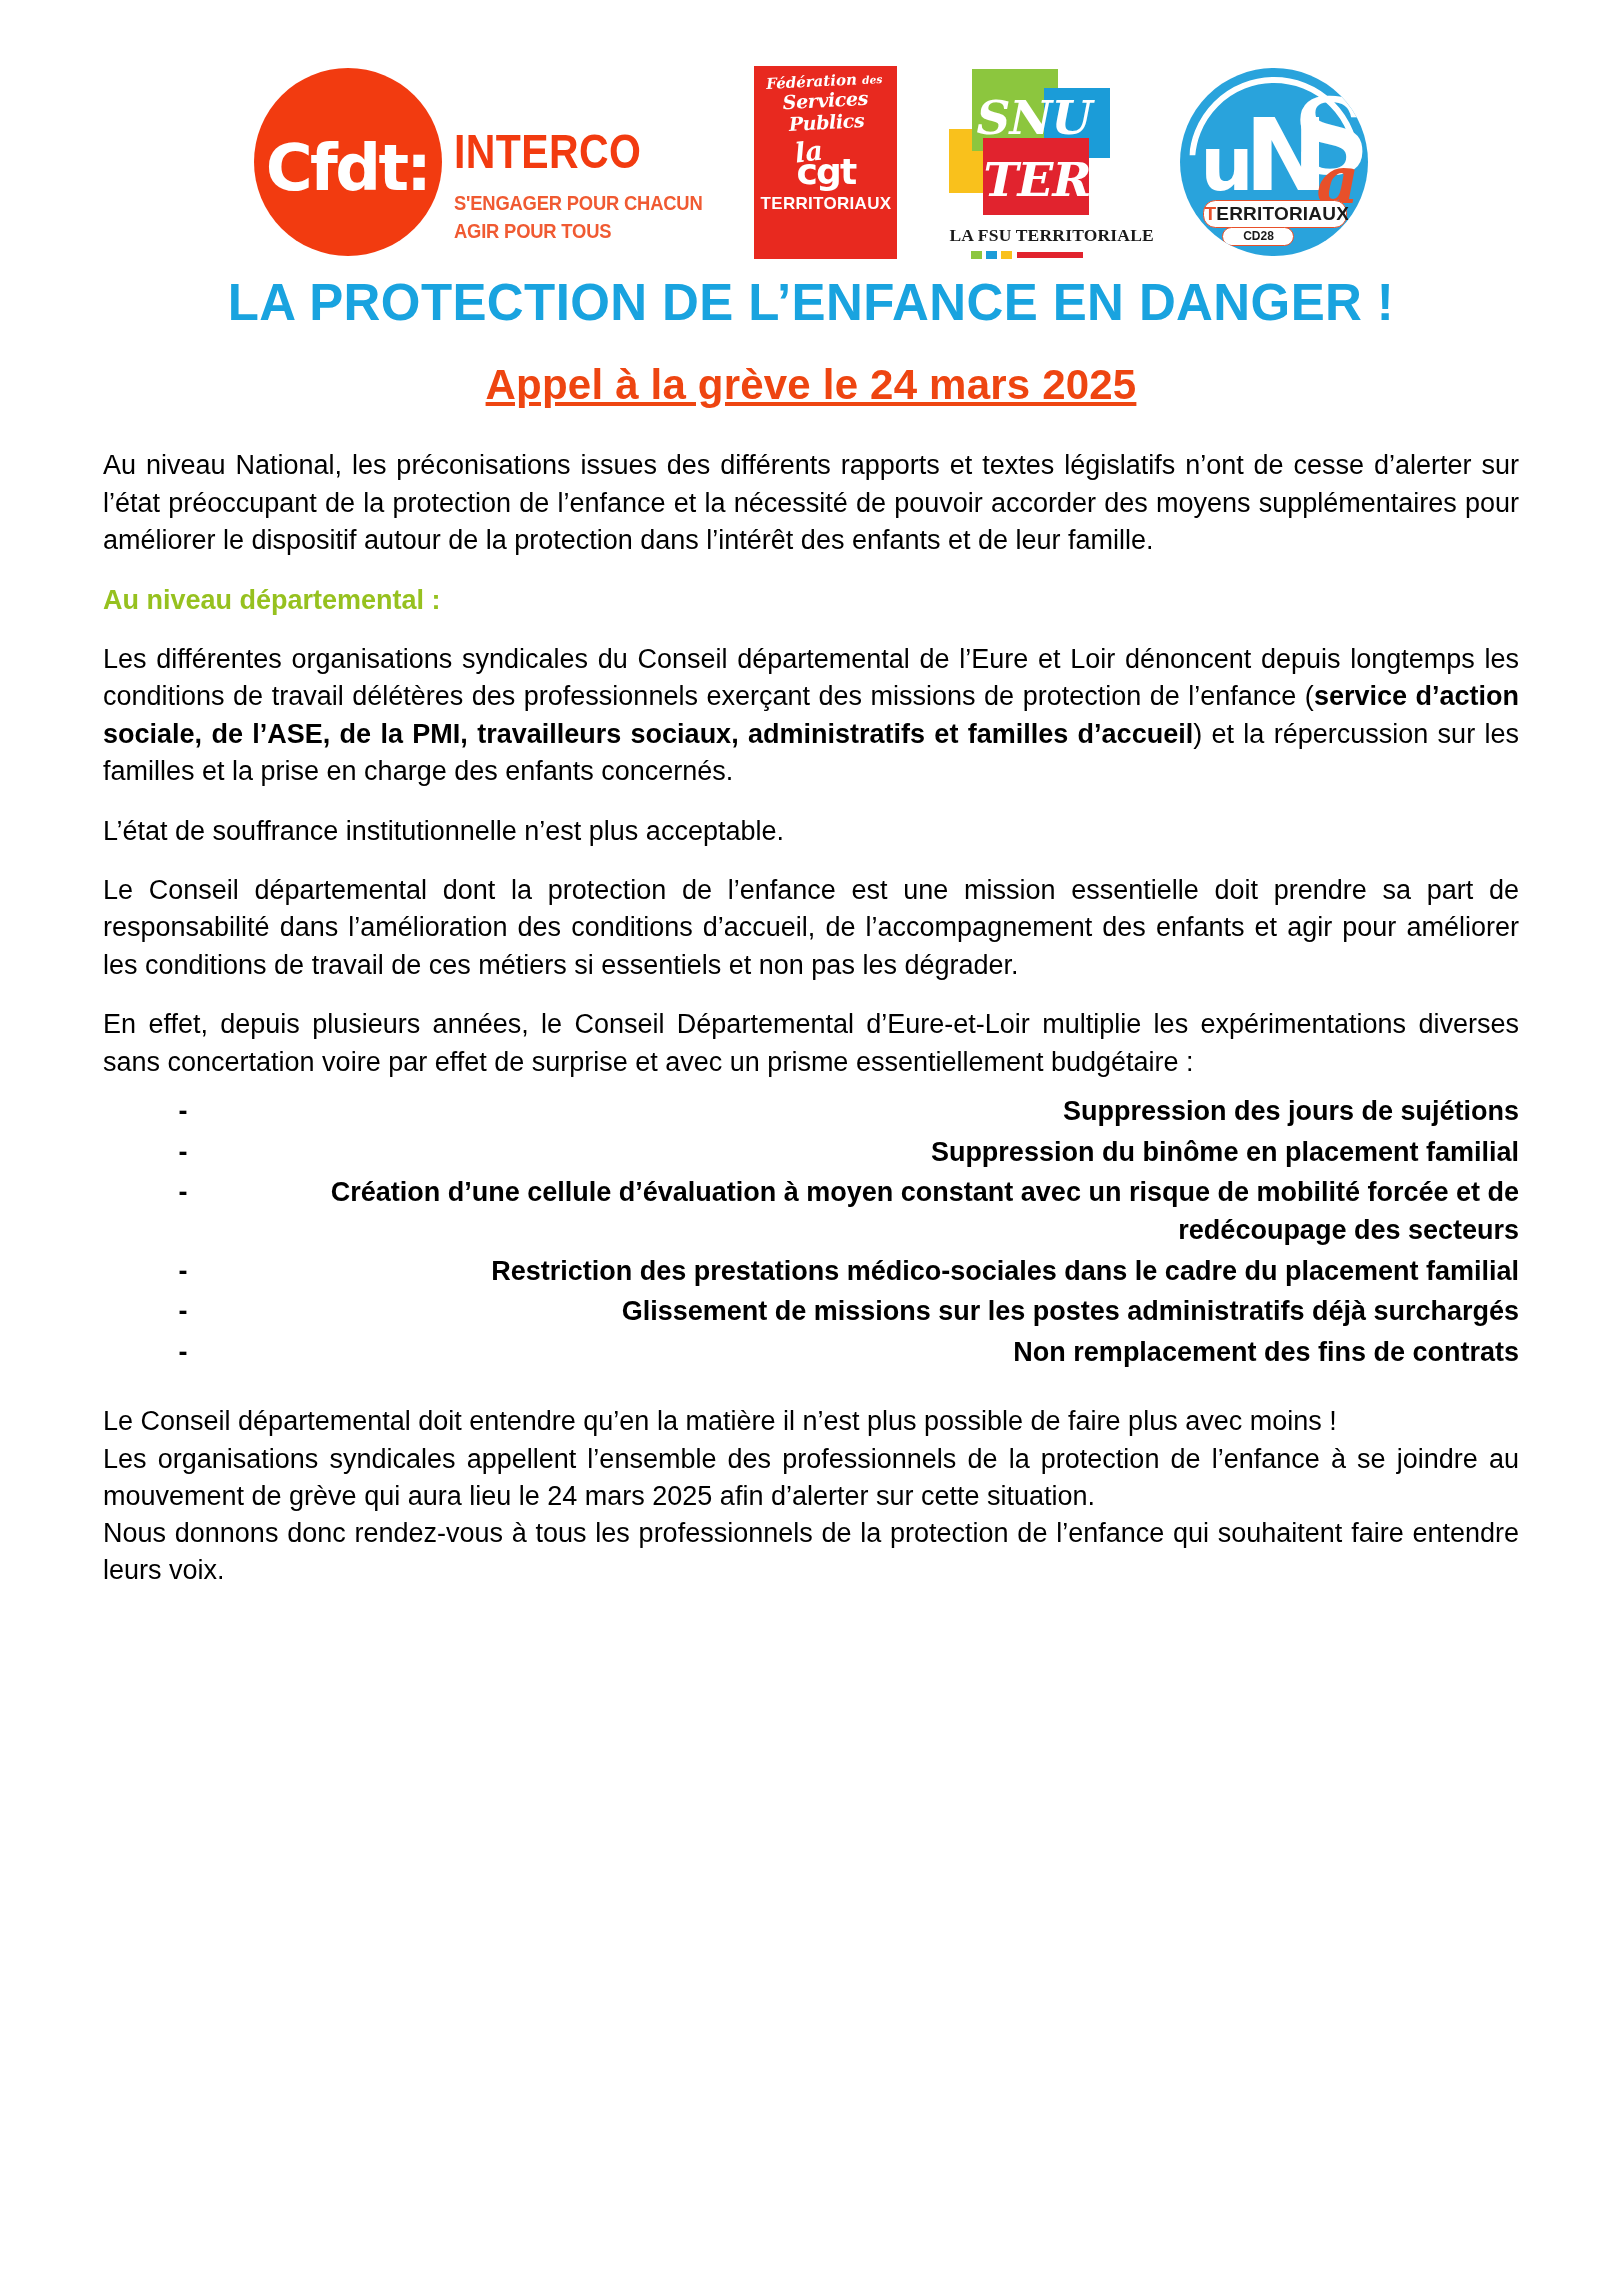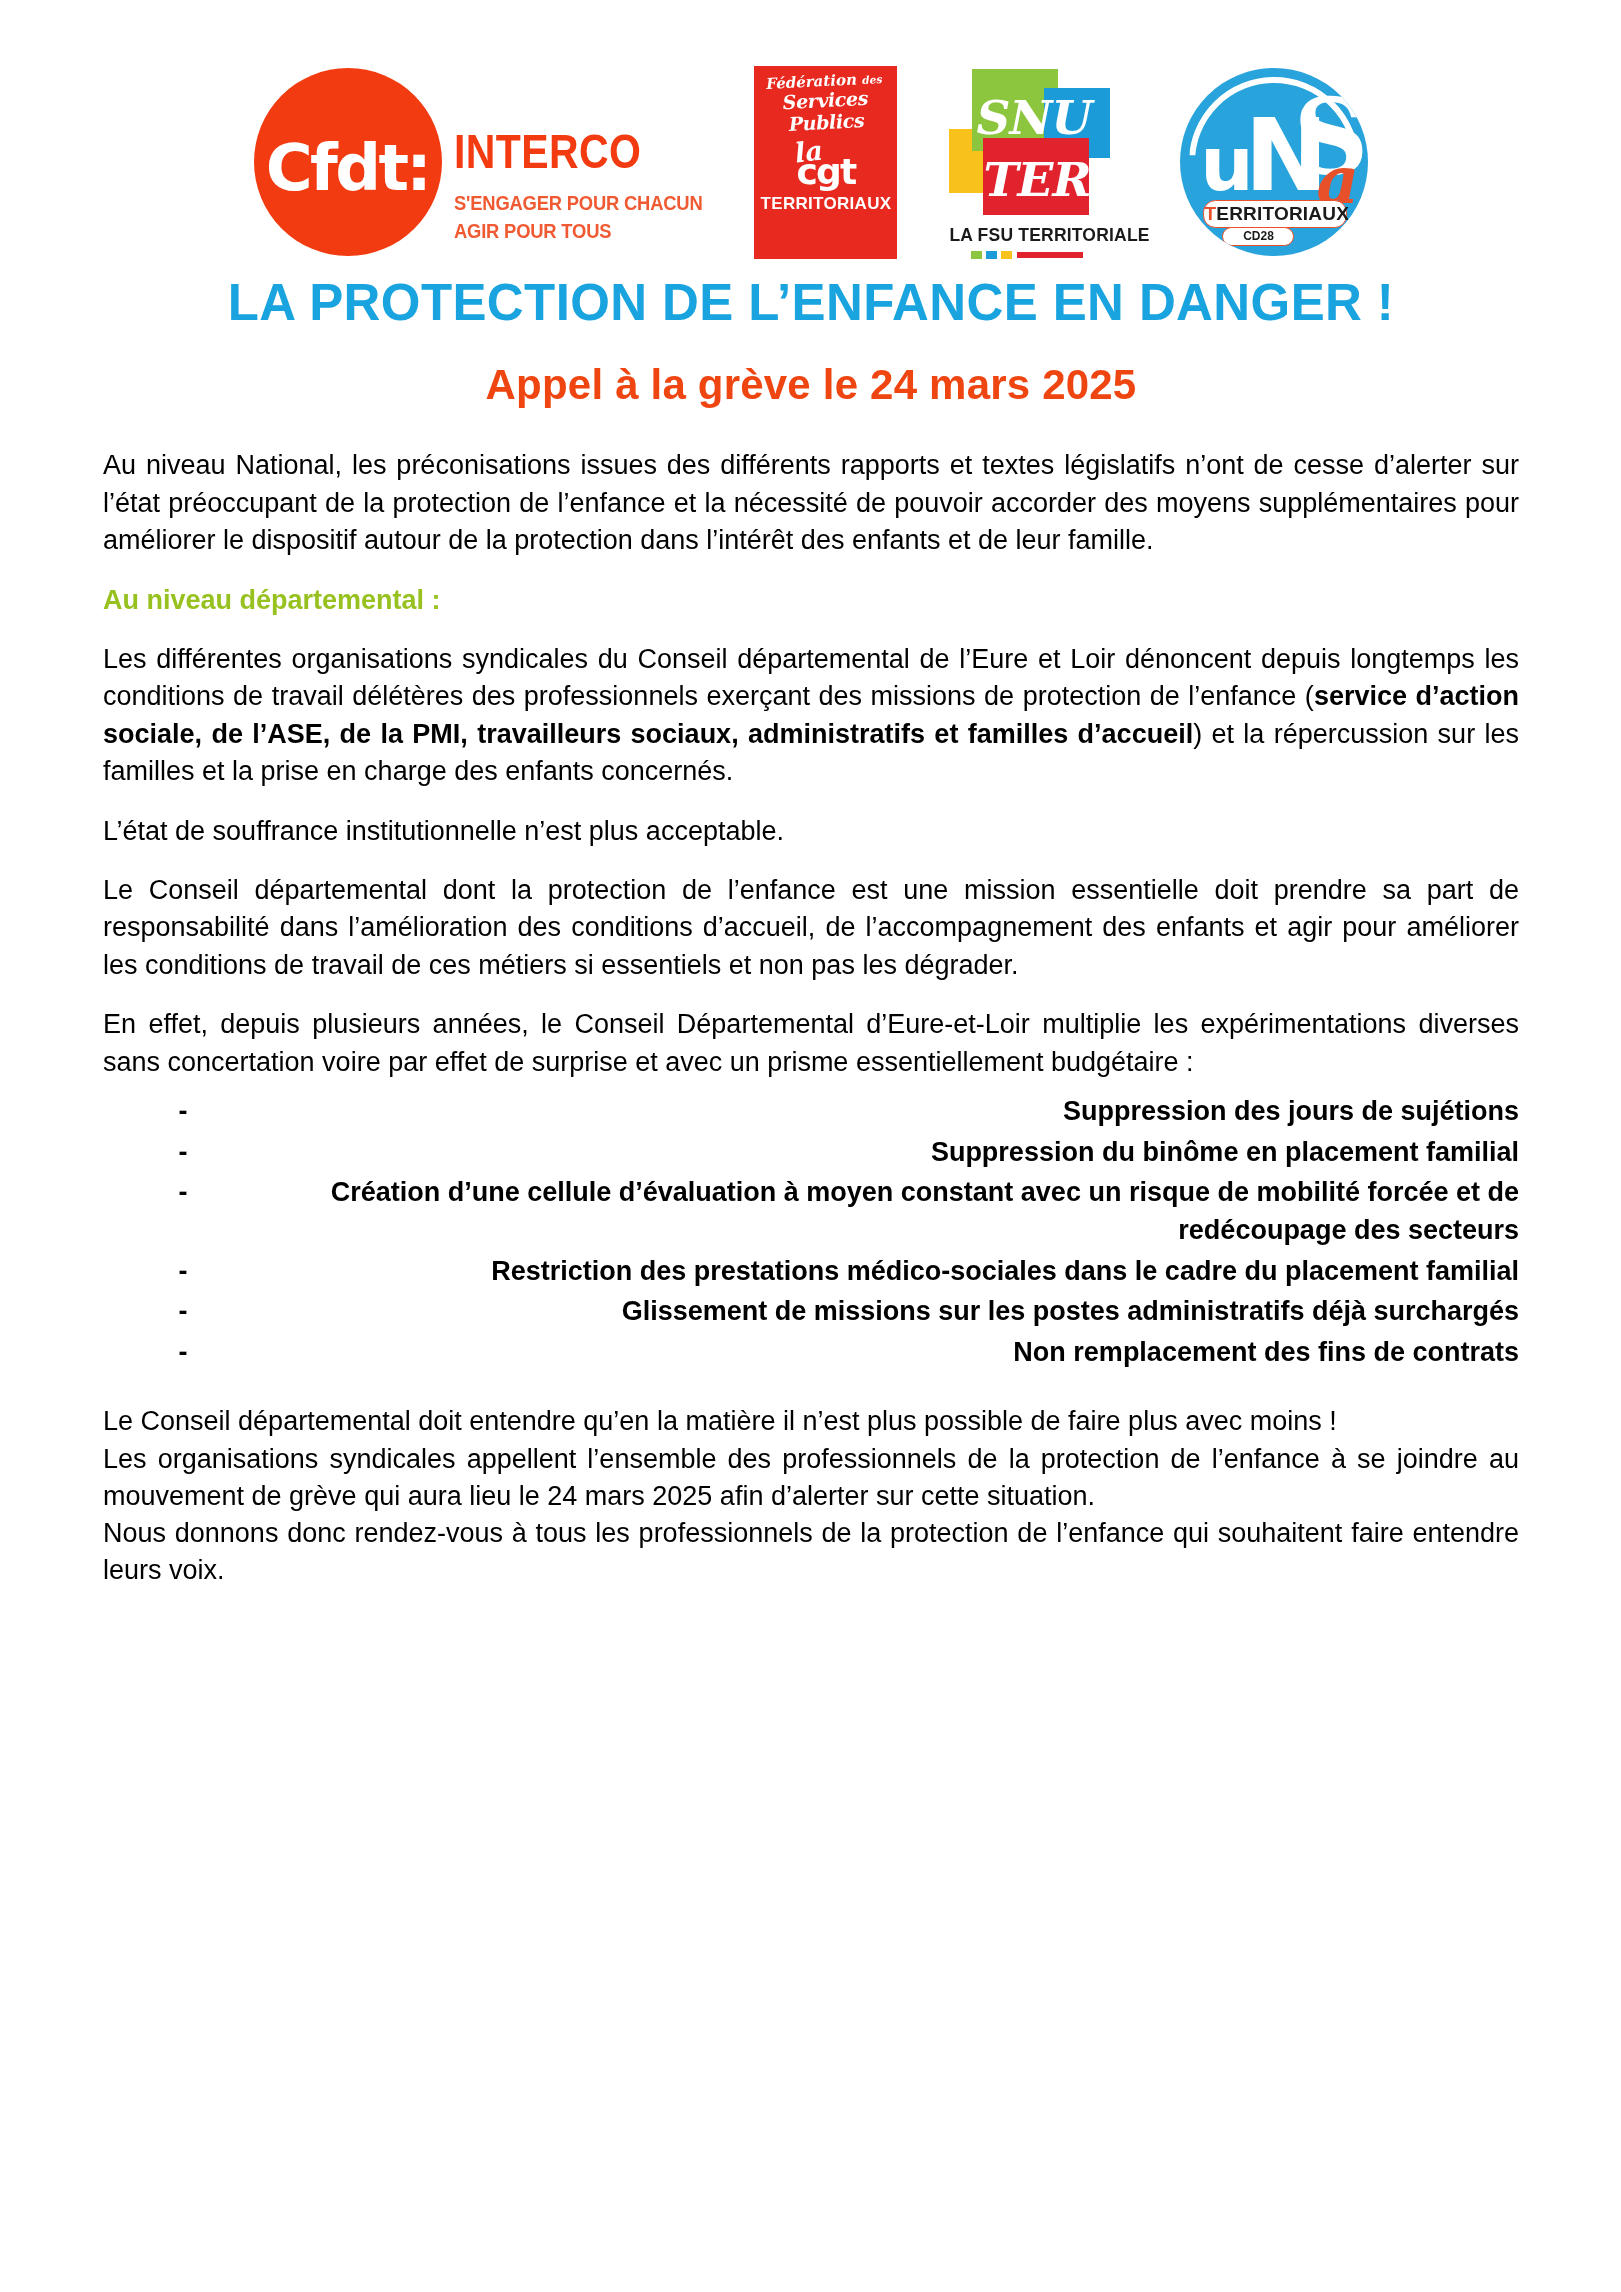--- a/index.html
+++ b/index.html
@@ -181,21 +181,21 @@
   .snuter-ter {
     position: absolute;
     left: 34px; top: 91px;
     font-size: 47px;
     letter-spacing: -0.9px;
     line-height: 1;
   }
   .snuter-fsu {
     margin-top: 1.8px;
     color: #1A1A1A;
-    font-family: Liberation Sans, sans-serif;
+    font-family: Liberation Serif, serif;
     font-weight: bold;
     font-size: 17.5px;
     letter-spacing: 0.2px;
     white-space: nowrap;
   }
   .snuter-rule {
     margin-top: 4.5px;
     display: flex;
     align-items: center;
     gap: 4.5px;
@@ -303,20 +303,21 @@
   }
   .sub-title {
     margin: 30px 0 0;
     text-align: center;
     color: #EE4511;
     font-family: "Liberation Sans", sans-serif;
     font-weight: bold;
     font-size: 42px;
     line-height: 1.15;
     letter-spacing: 0.2px;
+    text-decoration: underline;
   }
 
   
   .body-block {
     margin-top: 38px;
     padding: 0 9px;
   }
   p.para {
     margin: 0 0 22.4px;
     font-family: "Liberation Sans", sans-serif;

